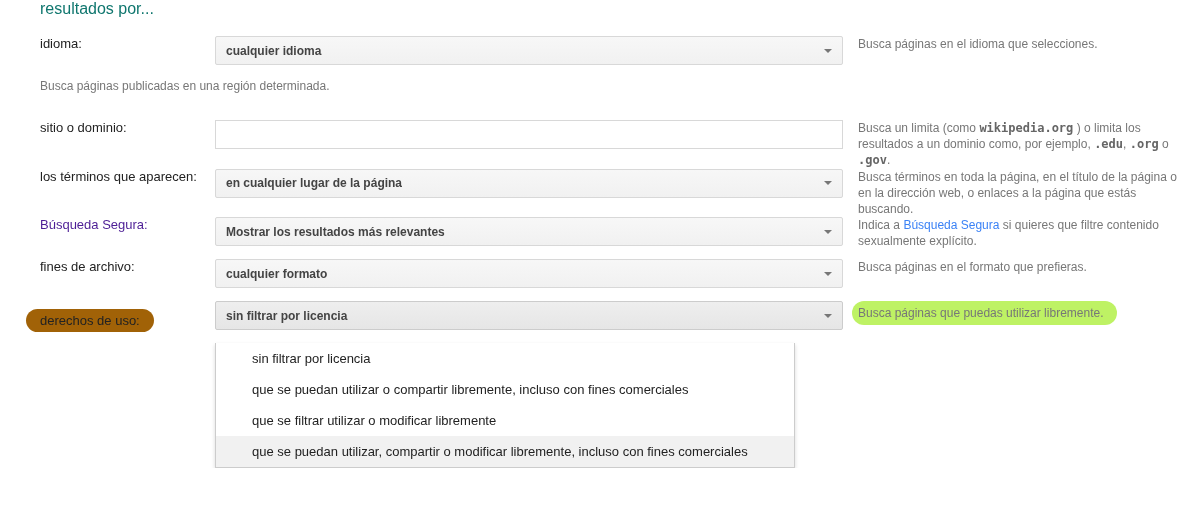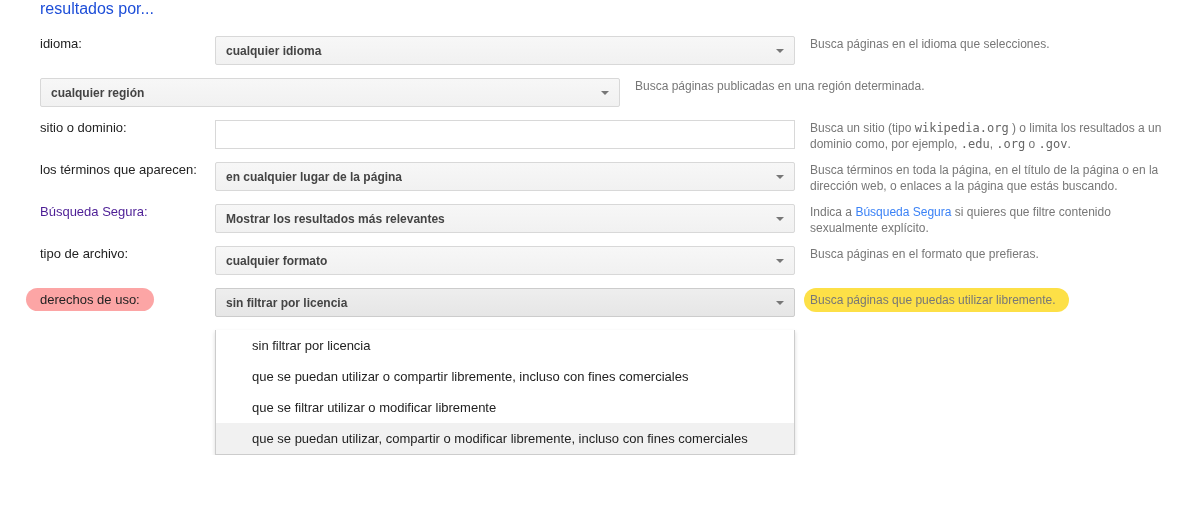--- a/index.html
+++ b/index.html
@@ -8,37 +8,37 @@
     padding: 0;
     font-family: Arial, sans-serif;
     font-size: 13px;
     color: #222;
     background: #fff;
     width: 1177px;
   }
   .container { padding-left: 40px; padding-top: 0px; }
   .section-title {
     font-size: 16px;
-    color: #1d4ed8;
+    color: #0f766e;
     margin-bottom: 18px;
   }
   .row {
     display: flex;
     align-items: flex-start;
     min-height: 42px;
   }
   .label-col {
     width: 175px;
     flex-shrink: 0;
     color: #222;
     font-size: 13px;
   }
   .label-col.link { color: #4c1d95; }
   .control-col {
-    width: 580px;
+    width: 628px;
     flex-shrink: 0;
     margin-right: 15px;
   }
   .help-col {
     flex: 1;
     color: #777;
     font-size: 12px;
     line-height: 1.35;
   }
   .select {
@@ -74,31 +74,33 @@
     width: 100%;
     height: 29px;
     border: 1px solid #d8d8d8;
     padding: 0 8px;
     font-size: 13px;
   }
   .help-col code {
     font-family: monospace;
     font-size: 12px;
     color: #666;
+    font-weight: bold;
   }
   .help-col a, .links a { color: #3b82f6; text-decoration: none; }
   .highlight-pill {
-    background: #fca5a5;
+    background: #a16207;
     border-radius: 14px;
     padding: 4px 14px;
     display: inline-block;
     margin-left: -14px;
+    margin-top: 8px;
   }
   .help-highlight {
-    background: #fde047;
+    background: #bef264;
     border-radius: 14px;
     padding: 4px 14px 4px 6px;
     display: inline-block;
     margin-left: -6px;
   }
   .dropdown-panel {
     margin-left: 175px;
     width: 580px;
     border: 1px solid #ccc;
     border-top: none;
@@ -134,37 +136,31 @@
     <div class="control-col">
       <div class="select">
         <span>cualquier idioma</span>
         <span class="caret"></span>
       </div>
     </div>
     <div class="help-col">Busca páginas en el idioma que selecciones.</div>
   </div>
 
   <div class="row">
-    <div class="control-col">
-      <div class="select">
-        <span>cualquier región</span>
-        <span class="caret"></span>
-      </div>
-    </div>
     <div class="help-col">Busca páginas publicadas en una región determinada.</div>
   </div>
 
 
   <div class="row">
     <div class="label-col">sitio o dominio:</div>
     <div class="control-col">
       <input class="textinput" type="text" value="" style="">
     </div>
     <div class="help-col">
-      <span>Busca un sitio (tipo </span><code>wikipedia.org</code><span> ) o limita los resultados a un dominio como, por ejemplo, </span><code>.edu</code><span>, </span><code>.org</code><span> o </span><code>.gov</code><span>.</span>
+      <span>Busca un limita (como </span><code>wikipedia.org</code><span> ) o limita los resultados a un dominio como, por ejemplo, </span><code>.edu</code><span>, </span><code>.org</code><span> o </span><code>.gov</code><span>.</span>
     </div>
   </div>
 
   <div class="row">
     <div class="label-col">los términos que aparecen:</div>
     <div class="control-col">
       <div class="select">
         <span>en cualquier lugar de la página</span>
         <span class="caret"></span>
       </div>
@@ -179,21 +175,21 @@
         <span>Mostrar los resultados más relevantes</span>
         <span class="caret"></span>
       </div>
     </div>
     <div class="help-col">
       <span>Indica a </span><a href="#">Búsqueda Segura</a><span> si quieres que filtre contenido sexualmente explícito.</span>
     </div>
   </div>
 
   <div class="row">
-    <div class="label-col">tipo de archivo:</div>
+    <div class="label-col">fines de archivo:</div>
     <div class="control-col">
       <div class="select">
         <span>cualquier formato</span>
         <span class="caret"></span>
       </div>
     </div>
     <div class="help-col">Busca páginas en el formato que prefieras.</div>
   </div>
 
   <div class="rel-wrap">

